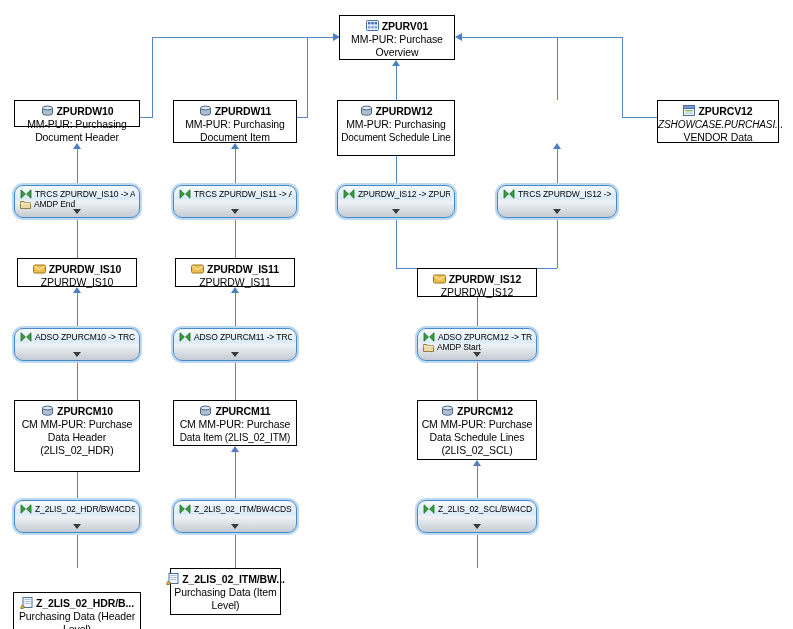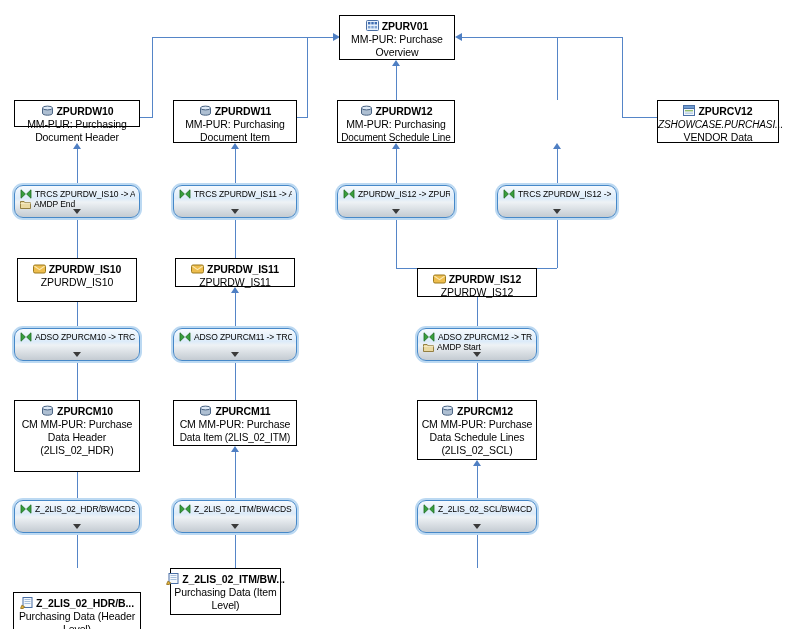--- a/index.html
+++ b/index.html
@@ -129,21 +129,21 @@
             <path d="M1.5 3 v5.2 c0 1.2 2.2 2 5 2 s5 -0.8 5 -2 V3" fill="#aebfd2" stroke="#4a6382"></path>
             <ellipse cx="6.5" cy="3" rx="5" ry="1.9" fill="#dde9f6" stroke="#4a6382"></ellipse>
           </svg>
         </span>
       <span>ZPURDW11</span>
     </div>
     <div class="line">MM-PUR: Purchasing</div>
     <div class="line">Document Item</div>
   </div>
 
-  <div class="box" style="left:337px;top:100px;width:118px;height:43px">
+  <div class="box" style="left:337px;top:100px;width:118px;height:56px">
     <div class="title">
       <span class="icon">
           <svg width="13" height="11" viewBox="0 0 13 11">
             <path d="M1.5 3 v5.2 c0 1.2 2.2 2 5 2 s5 -0.8 5 -2 V3" fill="#aebfd2" stroke="#4a6382"></path>
             <ellipse cx="6.5" cy="3" rx="5" ry="1.9" fill="#dde9f6" stroke="#4a6382"></ellipse>
           </svg>
         </span>
       <span>ZPURDW12</span>
     </div>
     <div class="line">MM-PUR: Purchasing</div>
@@ -221,21 +221,21 @@
           <svg width="12" height="10" viewBox="0 0 12 10">
             <path d="M1 0.8 L5.4 5 L1 9.2 Z" fill="#37a03c" stroke="#206a24" stroke-width="0.8"></path>
             <path d="M11 0.8 L6.6 5 L11 9.2 Z" fill="#37a03c" stroke="#206a24" stroke-width="0.8"></path>
           </svg>
         </span>
       <span>TRCS ZPURDW_IS12 -&gt; ADSO...</span>
     </div>
     <div class="handle"></div>
   </div>
 
-  <div class="box" style="left:17px;top:258px;width:120px;height:44px">
+  <div class="box" style="left:17px;top:258px;width:120px;height:29px">
     <div class="title">
       <span class="icon">
           <svg width="13" height="10" viewBox="0 0 13 10">
             <rect x="0.5" y="1" width="12" height="8" rx="1.5" fill="#edbd4e" stroke="#9c7a1c"></rect>
             <path d="M1.5 2.2 L6.5 5.6 L11.5 2.2" fill="none" stroke="#fbe9b4" stroke-width="1.1"></path>
           </svg>
         </span>
       <span>ZPURDW_IS10</span>
     </div>
     <div class="line">ZPURDW_IS10</div>

